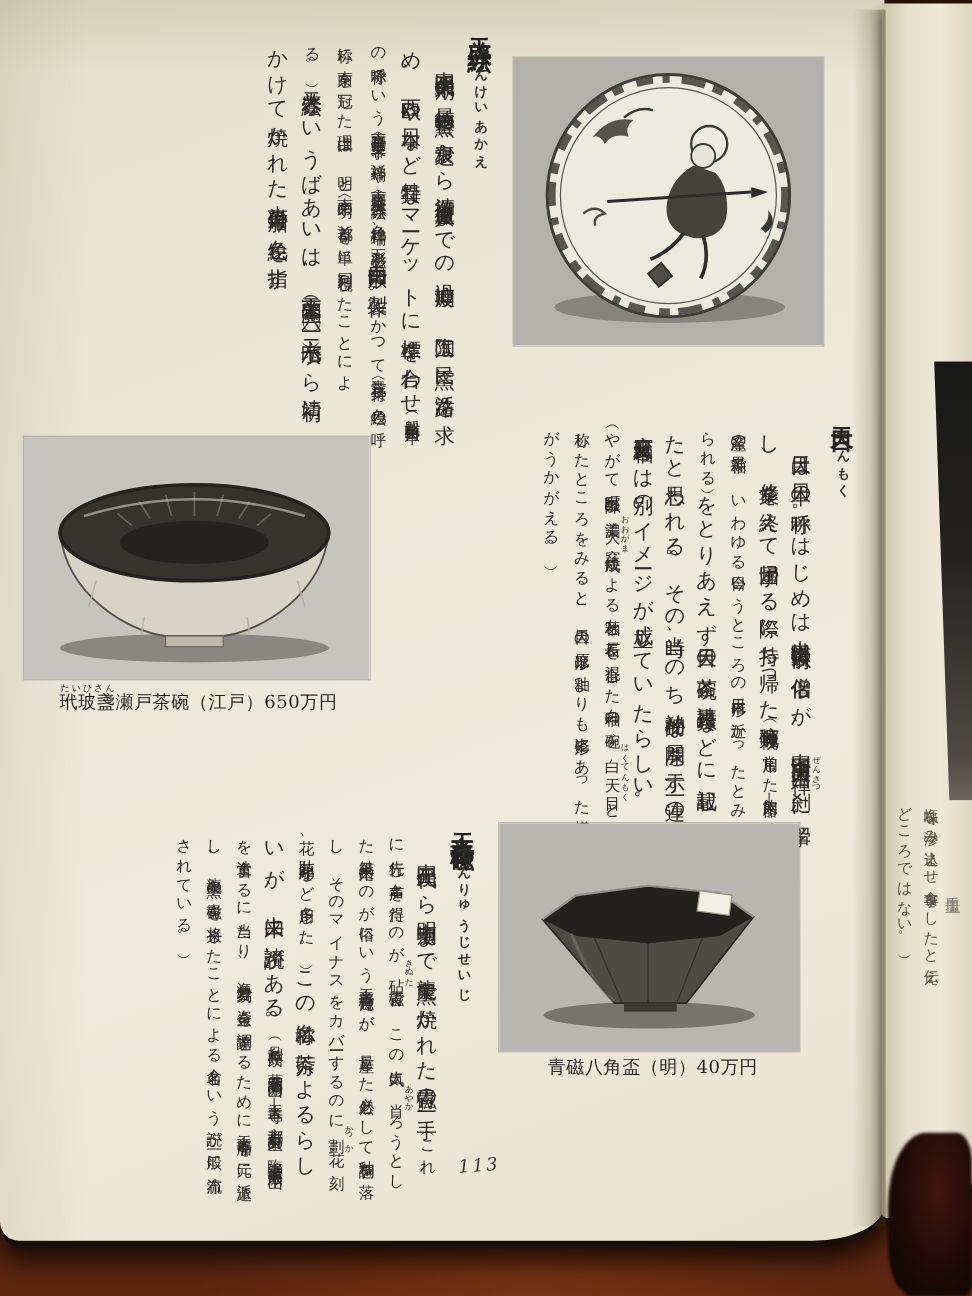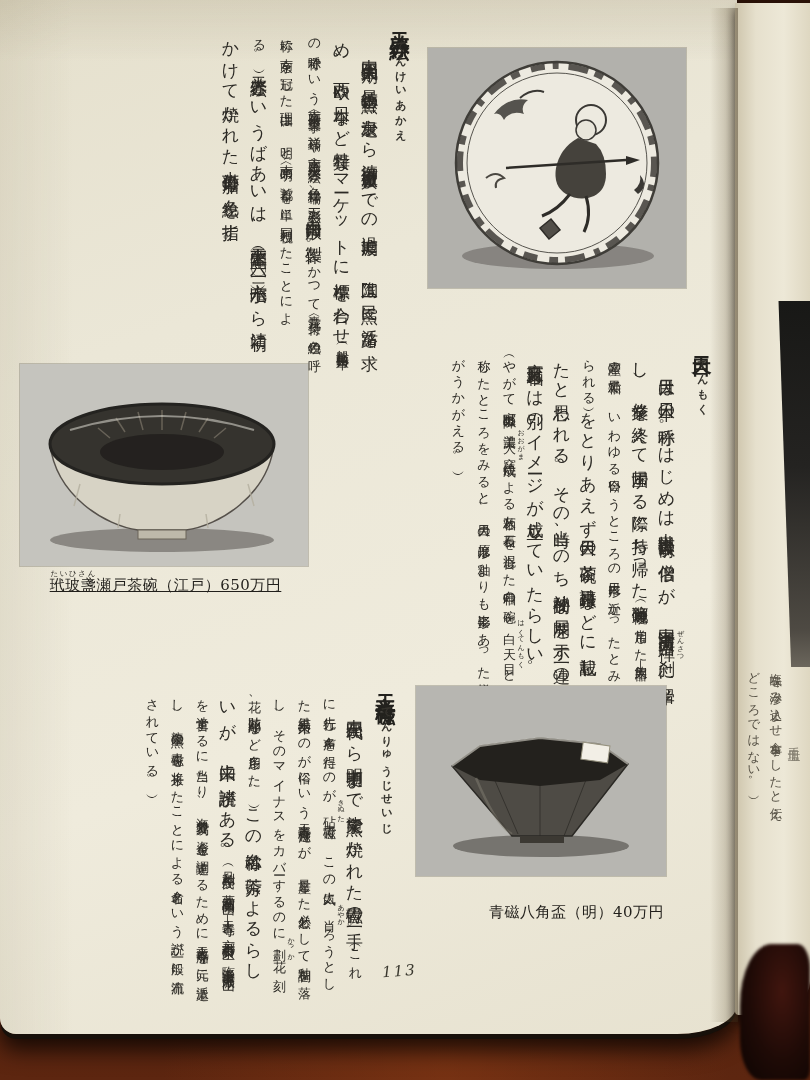--- a/index.html
+++ b/index.html
@@ -47,22 +47,22 @@
   .body3{left:10px;top:690px;width:358px;height:296px;line-height:25px;}
   
   .photo{position:absolute;margin:0;padding:0;box-shadow:0 0 0 1px rgba(110,105,95,.35);}
   .photo svg{display:block;}
   .photo1{left:428px;top:48px;width:258px;height:240px;}
   .photo2{left:20px;top:364px;width:288px;height:202px;}
   .photo3{left:416px;top:686px;width:250px;height:190px;}
   .caption{position:absolute;font-size:15px;letter-spacing:.5px;color:#211f1b;text-align:center;margin:0;}
   .caption rt{font-size:7.5px;letter-spacing:0;}
   .cap1{left:418px;top:294px;width:275px;}
-  .cap2{left:18px;top:570px;width:295px;text-decoration:underline;}
-  .cap3{left:424px;top:903px;width:240px;text-align:right;}
+  .cap2{left:18px;top:570px;width:295px;}
+  .cap3{left:424px;top:880px;width:240px;}
   .pageno{position:absolute;left:382px;top:962px;font-style:italic;font-size:15px;
           letter-spacing:2px;color:#3a382f;transform:rotate(-4deg);}
   
   .main-page::before{content:"";position:absolute;inset:0;border-radius:inherit;pointer-events:none;
           background:linear-gradient(180deg, rgba(120,105,70,.14) 0%, rgba(0,0,0,0) 6%),
                      linear-gradient(90deg, rgba(120,105,70,.10) 0%, rgba(0,0,0,0) 10%);}
 </style>
 </head>
 <body>
 

